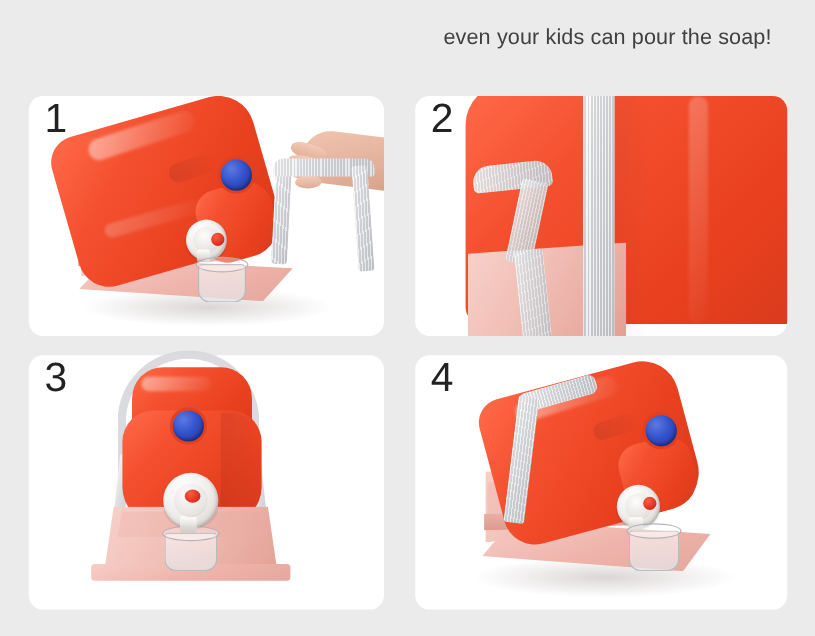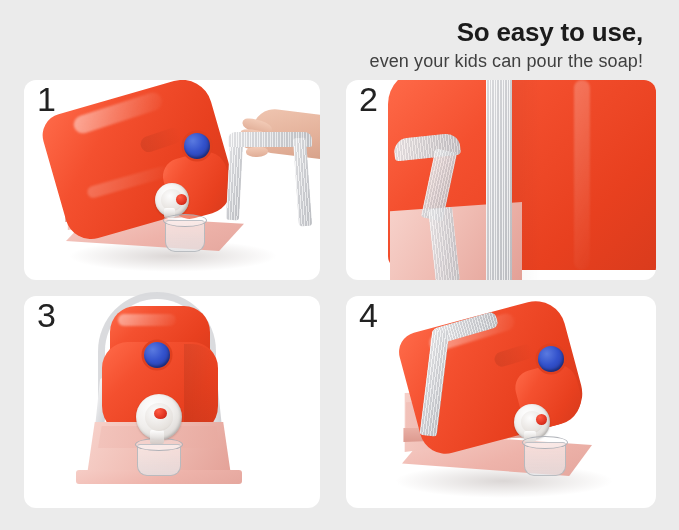--- a/index.html
+++ b/index.html
@@ -174,21 +174,20 @@
 
   .shadow-soft {
     position: absolute;
     background: radial-gradient(ellipse at center, rgba(90,70,65,0.22) 0%, rgba(90,70,65,0) 70%);
   }
 </style>
 </head>
 <body>
 
 <div class="headline-block">
-  <div class="headline-main">So easy to use,</div>
   <div class="headline-sub">even your kids can pour the soap!</div>
 </div>
 
 <div class="panel-grid">
 
   <div class="panel" id="panel-1">
     <div class="panel-inner">
 
       <div class="shadow-soft" style="left:44px; top:160px; width:210px; height:32px;"></div>
 

